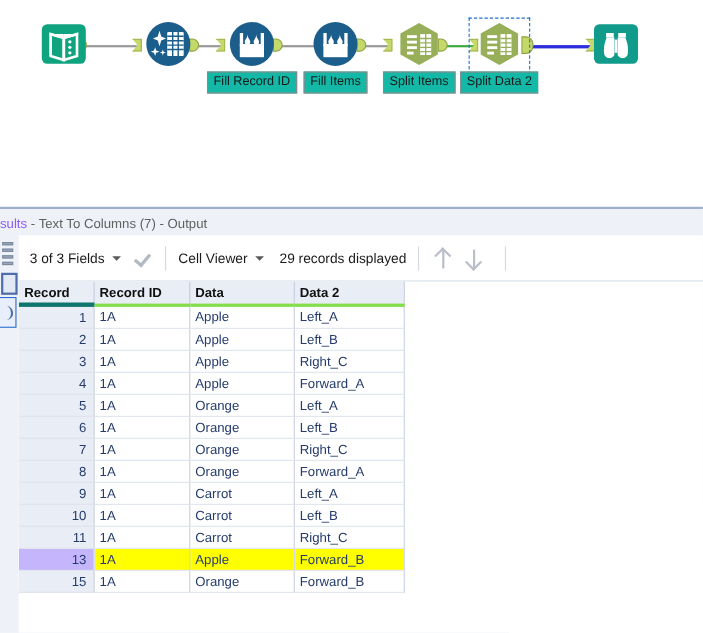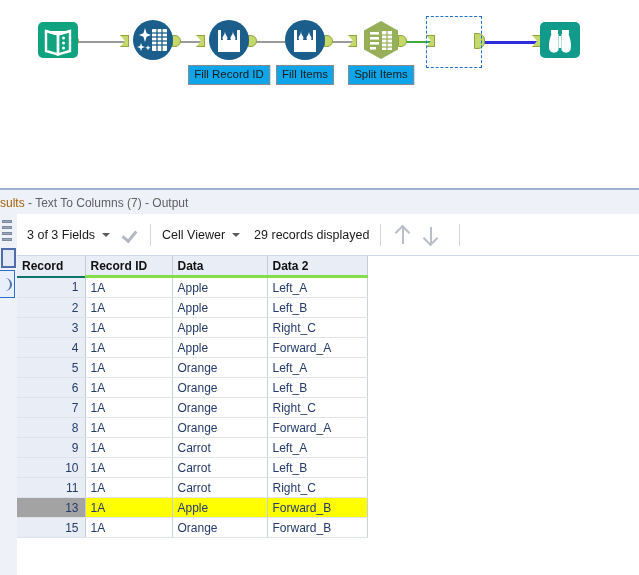--- a/index.html
+++ b/index.html
@@ -35,21 +35,21 @@
     position: absolute;
     left: 0; top: 0;
     width: 44px;
     height: 44px;
   }
   .tool-label {
     position: absolute;
     top: 47px;
     left: 50%;
     transform: translateX(-50%);
-    background: #0ea5e9;
+    background: #14b8a6;
     border: 1px solid #8a8a8a;
     padding: 2px 5px 3px 5px;
     font-size: 11.5px;
     line-height: 13px;
     color: #1a1a1a;
     white-space: nowrap;
   }
 
   .sel-box {
     position: absolute;
@@ -92,21 +92,21 @@
   #results-title {
     position: absolute;
     left: 0; top: 2px;
     height: 22px;
     line-height: 22px;
     padding-left: 0px;
     font-size: 12px;
     color: #606060;
     white-space: nowrap;
   }
-  #results-title .strong { color: #a16207; }
+  #results-title .strong { color: #8b5cf6; }
 
   #panel-body {
     position: absolute;
     left: 0; top: 24px;
     right: 0; bottom: 0;
     background: #eef1f8;
   }
 
   
   #left-strip {
@@ -255,42 +255,42 @@
     border-bottom: 3px solid #84dd4b;
     height: 19px;
     padding: 0 0 0 5px;
     text-align: left;
     font-weight: bold;
     font-size: 12px;
     color: #111;
     white-space: nowrap;
   }
   table.grid th.rec {
-    border-bottom: 2px solid #0f766e;
+    border-bottom: 4px solid #0f766e;
     background: #e9edf6;
   }
   table.grid td {
     border-right: 1px solid #c9d0de;
     border-bottom: 1px solid #dfe4ee;
     height: 19px;
     padding: 0 0 0 5px;
     color: #243b6b;
     white-space: nowrap;
     overflow: hidden;
   }
   table.grid td.rec {
     background: #e9edf6;
     color: #243b6b;
     text-align: right;
     padding: 0 6px 0 0;
     border-right: 1px solid #c3cadb;
     border-bottom: 1px solid #dde2ec;
   }
   tr.hl td { background: #ffff00; }
-  tr.hl td.rec { background: #a3a3a3; }
+  tr.hl td.rec { background: #c4b5fd; }
 
   .c-rec  { width: 68px; }
   .c-rid  { width: 87px; }
   .c-item { width: 95px; }
   .c-d2   { width: 100px; }
 </style>
 </head>
 <body>
 
 <div id="canvas">
@@ -393,20 +393,42 @@
       <circle cx="22" cy="22" r="20" fill="#1B5E8C"></circle>
       <rect x="11" y="22" width="22" height="12" fill="#ffffff"></rect>
       <rect x="11" y="12" width="3" height="12" fill="#ffffff"></rect>
       <rect x="30" y="12" width="3" height="12" fill="#ffffff"></rect>
       <path d="M18 13 C18 17 15.5 18 15.5 20.2 A2.5 2.5 0 0 0 20.5 20.2 C20.5 18 18 17 18 13 Z" fill="#ffffff"></path>
       <path d="M26 13 C26 17 23.5 18 23.5 20.2 A2.5 2.5 0 0 0 28.5 20.2 C28.5 18 26 17 26 13 Z" fill="#ffffff"></path>
     </svg>
     <div class="tool-label">Fill Items</div>
   </div>
 
+  <div class="tool" style="left:432px; top:18px;">
+    <svg class="glyph" viewBox="0 0 44 44">
+      <polygon points="22,3 39,12.5 39,31.5 22,41 5,31.5 5,12.5" fill="#96AF58"></polygon>
+      <g fill="#ffffff">
+        <rect x="11" y="14" width="9" height="2.6"></rect>
+        <rect x="11" y="19" width="9" height="2.6"></rect>
+        <rect x="11" y="24" width="9" height="2.6"></rect>
+        <rect x="11" y="29" width="6" height="2.6"></rect>
+      </g>
+      <g fill="#ffffff">
+        <rect x="23" y="13" width="10" height="19"></rect>
+      </g>
+      <g stroke="#96AF58" stroke-width="1.2">
+        <line x1="23" y1="17" x2="33" y2="17"></line>
+        <line x1="23" y1="21" x2="33" y2="21"></line>
+        <line x1="23" y1="25" x2="33" y2="25"></line>
+        <line x1="23" y1="29" x2="33" y2="29"></line>
+        <line x1="28" y1="13" x2="28" y2="32"></line>
+      </g>
+    </svg>
+    <div class="tool-label">Split Data 2</div>
+  </div>
 
   <div class="tool" style="left:538px; top:18px;">
     <svg class="glyph" viewBox="0 0 44 44">
       <rect x="2" y="4" width="40" height="36" rx="5" fill="#109B8A"></rect>
       <path d="M13 12 h7 v4 h-7 z" fill="#ffffff"></path>
       <path d="M24 12 h7 v4 h-7 z" fill="#ffffff"></path>
       <path d="M13.5 16 C11 22 10.5 28 11.5 32 A5 5 0 0 0 20.5 32 C20.8 27 20.5 21 20.5 16 Z" fill="#ffffff"></path>
       <path d="M30.5 16 C33 22 33.5 28 32.5 32 A5 5 0 0 1 23.5 32 C23.2 27 23.5 21 23.5 16 Z" fill="#ffffff"></path>
       <rect x="20.8" y="18" width="2.4" height="12" fill="#ffffff"></rect>
     </svg>

